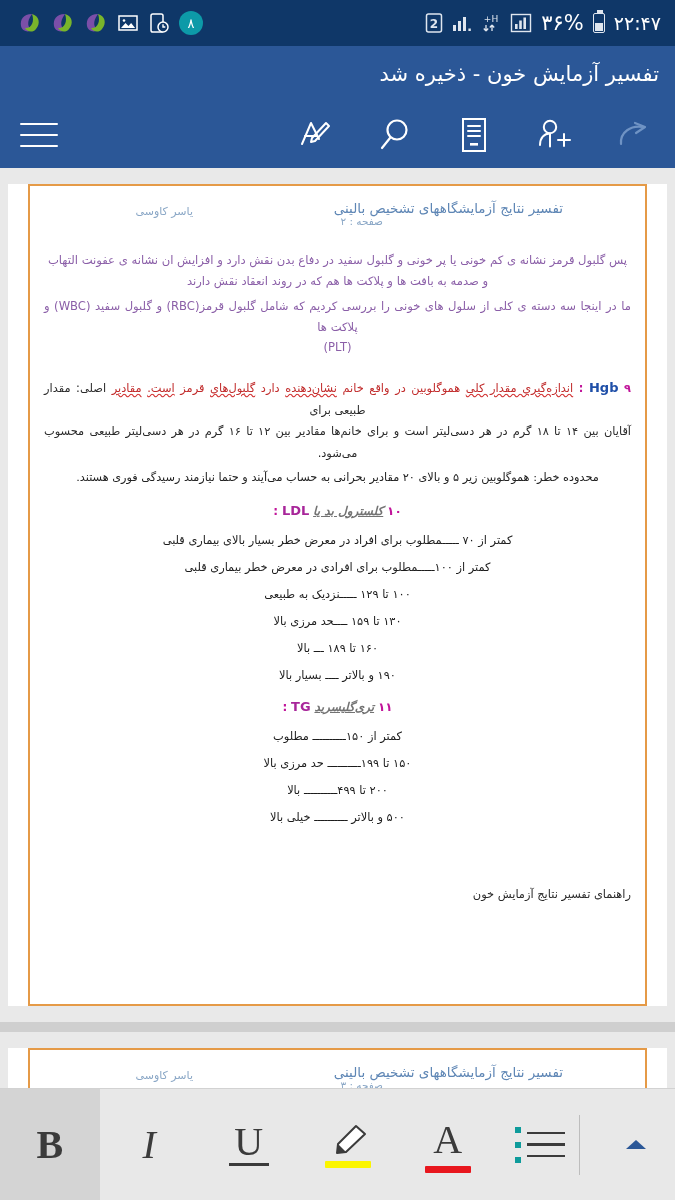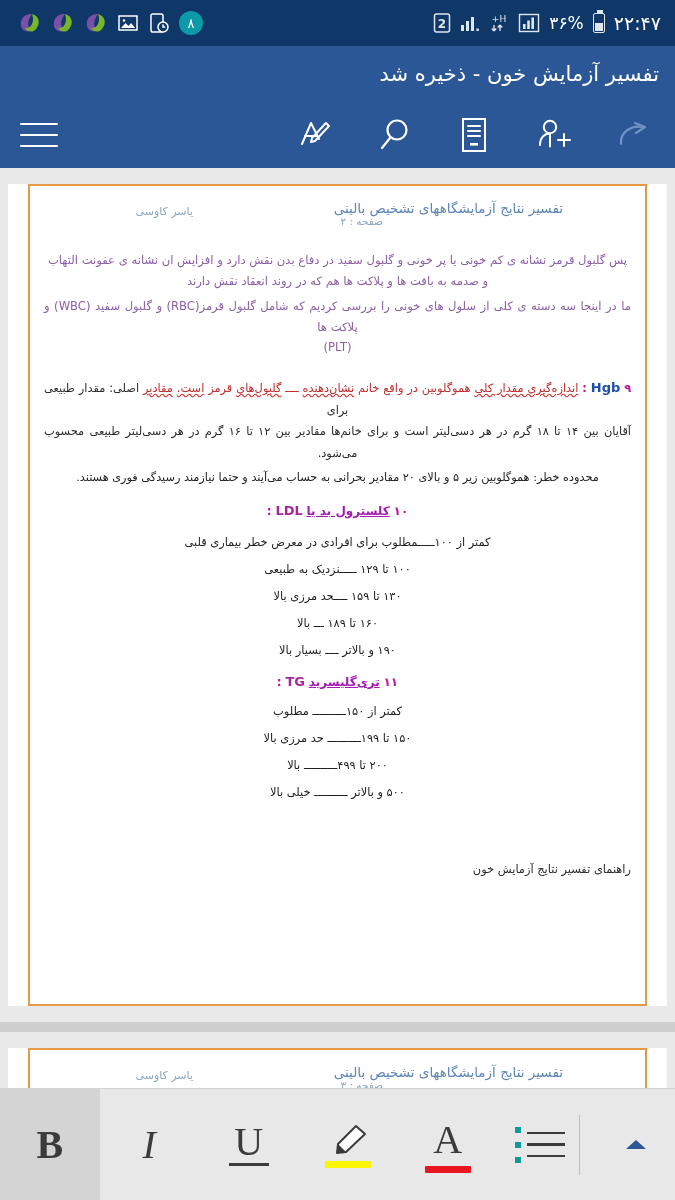--- a/index.html
+++ b/index.html
@@ -12,21 +12,21 @@
   .app { position: relative; width: 675px; height: 1200px; }
 
   
   .statusbar {
     height: 46px; background: #0f3768;
     display: flex; align-items: center; justify-content: space-between;
     padding: 0 14px 0 18px; color: #ffffff;
   }
   .sb-left, .sb-right { display: flex; align-items: center; gap: 9px; }
   .sb-time { font-size: 19px; letter-spacing: .5px; font-weight: 400; }
-  .sb-pct { font-size: 17px; }
+  .sb-pct { font-size: 21px; }
   .batt { position: relative; width: 12px; height: 20px; border: 1.8px solid #dfe6ef; border-radius: 2px; }
   .batt::before { content:""; position:absolute; top:-4px; left:3px; width:6px; height:2.5px; background:#dfe6ef; }
   .batt::after { content:""; position:absolute; left:1px; right:1px; bottom:1px; height:45%; background:#dfe6ef; }
   .ico { display:inline-flex; align-items:center; justify-content:center; }
   .sb-right .ico svg { display:block; }
   .avatar-circle {
     width:24px; height:24px; border-radius:50%; background:#0d9aa8;
     display:flex; align-items:center; justify-content:center;
     font-size:13px; color:#fff;
   }
@@ -80,21 +80,21 @@
     color:#8aa7c6; font-size: 10.5px;
   }
   .para { color:#8b5fa8; font-size: 11.6px; line-height: 1.8; margin-bottom: 4px; }
   .p-just { text-align: justify; text-align-last: center; }
 
   .blk { margin-top: 10px; }
   .hdg { font-size: 12px; line-height:1.7; text-align:center; }
   .hgb-line { color:#c12b2b; font-size: 11.4px; line-height:1.85; text-align:justify; text-align-last:center;}
   .kw-blue { color:#1f4fa8; font-weight: bold; font-size: 13px; }
   .kw-purple { color:#a8269a; font-weight: bold; font-size: 13px; }
-  .kw-mag { color:#a21caf; font-weight: bold; text-decoration: underline; }
+  .kw-mag { color:#737373; font-weight: bold; text-decoration: underline; font-style: italic; }
   .num-fa { color:#c1159a; font-weight:bold; }
   .sq { text-decoration: underline; text-decoration-style: wavy; text-decoration-color: #d12f2f; }
 
   .danger { color:#222; font-size: 11.3px; text-align:center; margin-top: 7px; }
   .lvl { color:#1c1c1c; font-size: 11.4px; text-align:center; margin-top: 13px; }
   .lvl-first { margin-top: 11px; }
   .footnote { color:#2a2a2a; font-size: 11.4px; text-align:right; margin-top: 63px; }
 
   
   .fmtbar {
@@ -264,38 +264,39 @@
         </p>
 
         <div class="blk" style="margin-top:18px">
           <div class="hgb-line">
             <span class="num-fa">۹</span>
             <span class="kw-blue">Hgb</span>
             <span class="num-fa">:</span>
             <span class="sq">اندازه‌گیری مقدار کلی</span>
             <span>هموگلوبین در واقع خانم</span>
             <span class="sq">نشان‌دهنده</span>
-            <span>ــــ</span>
+            <span>دارد</span>
             <span class="sq">گلبول‌های</span>
             <span>قرمز</span>
             <span class="sq">است.</span>
             <span class="sq">مقادیر</span>
             <span style="color:#2a2a2a">اصلی: مقدار طبیعی برای</span>
           </div>
           <div class="hgb-line" style="color:#2a2a2a">آقایان بین ۱۴ تا ۱۸ گرم در هر دسی‌لیتر است و برای خانم‌ها مقادیر بین ۱۲ تا ۱۶ گرم در هر دسی‌لیتر طبیعی محسوب می‌شود.</div>
           <div class="danger">محدوده خطر: هموگلوبین زیر ۵ و بالای ۲۰ مقادیر بحرانی به حساب می‌آیند و حتما نیازمند رسیدگی فوری هستند.</div>
         </div>
 
         <div class="blk" style="margin-top:16px">
           <div class="hdg">
             <span class="num-fa">۱۰</span>
             <span class="kw-mag">کلسترول بد یا</span>
             <span class="kw-purple">LDL</span>
             <span class="num-fa">:</span>
           </div>
+          <div class="lvl lvl-first">کمتر از ۷۰ ـــــمطلوب برای افراد در معرض خطر بسیار بالای بیماری قلبی</div>
           <div class="lvl">کمتر از ۱۰۰ـــــمطلوب برای افرادی در معرض خطر بیماری قلبی</div>
           <div class="lvl">۱۰۰ تا ۱۲۹ ـــــنزدیک به طبیعی</div>
           <div class="lvl">۱۳۰ تا ۱۵۹ ــــحد مرزی بالا</div>
           <div class="lvl">۱۶۰ تا ۱۸۹ ـــ بالا</div>
           <div class="lvl">۱۹۰ و بالاتر ــــ بسیار بالا</div>
         </div>
 
         <div class="blk" style="margin-top:14px">
           <div class="hdg">
             <span class="num-fa">۱۱</span>

